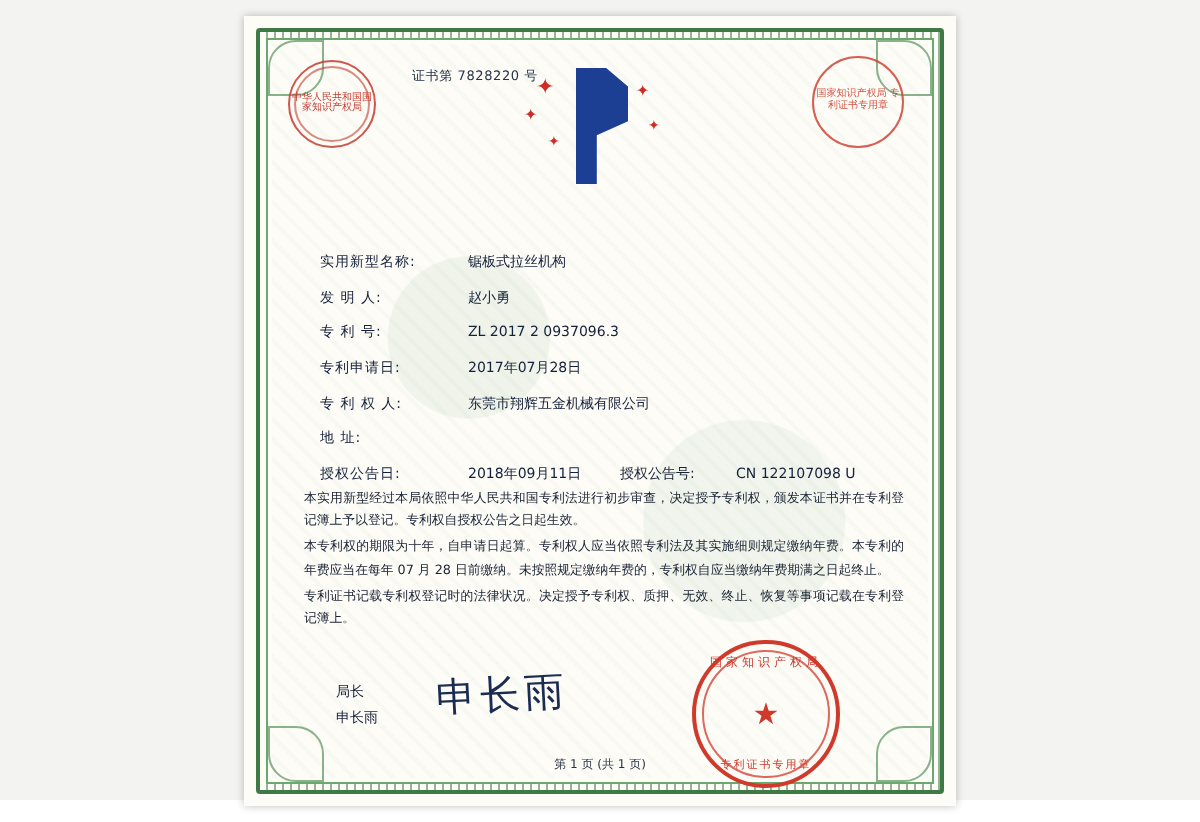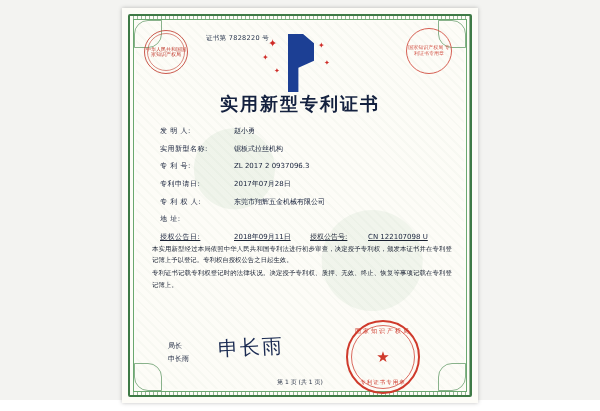--- a/index.html
+++ b/index.html
@@ -209,21 +209,20 @@
     letter-spacing: .5px;
     color: #16203a;
   }
   .fvalue {
     flex: 1;
     color: #16203a;
   }
   .grant-row {
     display: flex;
     margin-bottom: 6.5px;
-    text-decoration: underline;
   }
   .grant-row .left { width: 150px; flex: 0 0 150px; display: flex; }
   .grant-row .right { flex: 1; display: flex; align-items: center; }
   .grant-row .glabel { width: 58px; flex: 0 0 58px; }
 
   
   .body-text {
     position: absolute;
     left: 30px;
     right: 26px;
@@ -335,30 +334,29 @@
 
     <div class="logo-mark">
       <div class="logo-p"></div>
       <span class="logo-star s1">✦</span>
       <span class="logo-star s2">✦</span>
       <span class="logo-star s3">✦</span>
       <span class="logo-star s4">✦</span>
       <span class="logo-star s5">✦</span>
     </div>
 
-    <div class="title">实用新型专利证书</div>
 
     <div class="fields">
+      <div class="frow">
+        <div class="flabel">实用新型名称:</div>
+        <div class="fvalue">锯板式拉丝机构</div>
+      </div>
       <div class="frow">
         <div class="flabel">发 明 人:</div>
         <div class="fvalue">赵小勇</div>
-      </div>
-      <div class="frow">
-        <div class="flabel">实用新型名称:</div>
-        <div class="fvalue">锯板式拉丝机构</div>
       </div>
       <div class="frow">
         <div class="flabel">专 利 号:</div>
         <div class="fvalue">ZL 2017 2 0937096.3</div>
       </div>
       <div class="frow">
         <div class="flabel">专利申请日:</div>
         <div class="fvalue">2017年07月28日</div>
       </div>
       <div class="frow">
@@ -375,20 +373,21 @@
         </div>
         <div class="right">
           <div class="glabel">授权公告号:</div>
           <div class="fvalue">CN 122107098 U</div>
         </div>
       </div>
     </div>
 
     <div class="body-text">
       <p>本实用新型经过本局依照中华人民共和国专利法进行初步审查，决定授予专利权，颁发本证书并在专利登记簿上予以登记。专利权自授权公告之日起生效。</p>
+      <p>本专利权的期限为十年，自申请日起算。专利权人应当依照专利法及其实施细则规定缴纳年费。本专利的年费应当在每年 07 月 28 日前缴纳。未按照规定缴纳年费的，专利权自应当缴纳年费期满之日起终止。</p>
       <p>专利证书记载专利权登记时的法律状况。决定授予专利权、质押、无效、终止、恢复等事项记载在专利登记簿上。</p>
     </div>
 
     <div class="sig-label">
       <div>局长</div>
       <div>申长雨</div>
     </div>
     <div class="sig-hand">申长雨</div>
 
     <div class="big-seal">

